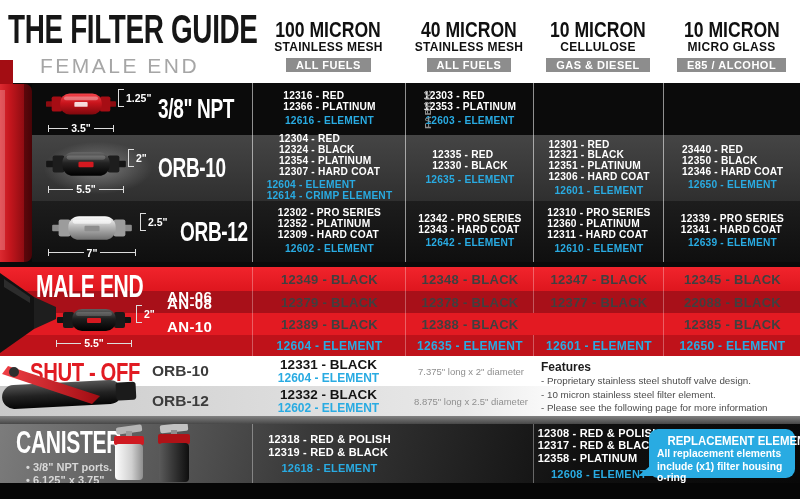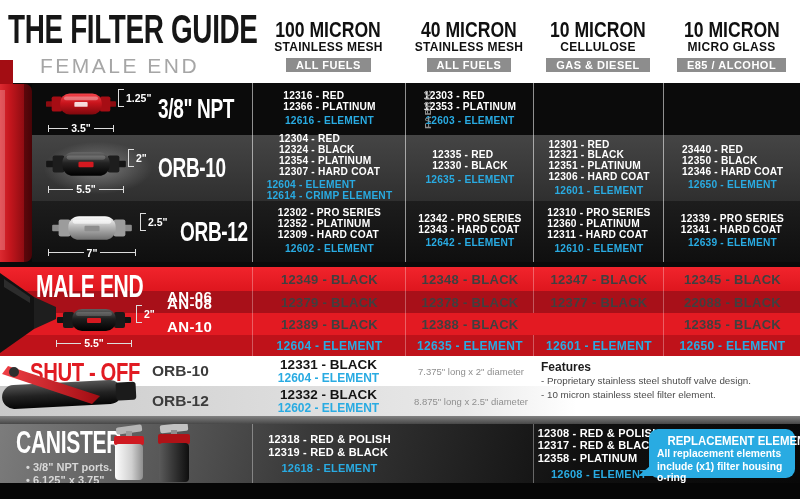--- a/index.html
+++ b/index.html
@@ -440,20 +440,21 @@
     </div>
 
     <div class="size-note" style="top:10px;">7.375" long x 2" diameter</div>
     <div class="size-note" style="top:40px;">8.875" long x 2.5" diameter</div>
 
     <div class="features">
       <div class="f-title">Features</div>
       <div class="f-items">
           <div class="line">- Proprietary stainless steel shutoff valve design.</div>
           <div class="line">- 10 micron stainless steel filter element.</div>
+          <div class="line">- Please see the following page for more information</div>
         </div>
     </div>
   </div>
 
   <div class="graybar"></div>
 
   <div class="section canister-bg" style="top:424px;height:59px;">
     <div class="k-title"><span class="condensed">CANISTER</span></div>
     <div class="k-bullets">
         <div class="line">• 3/8" NPT ports.</div>

